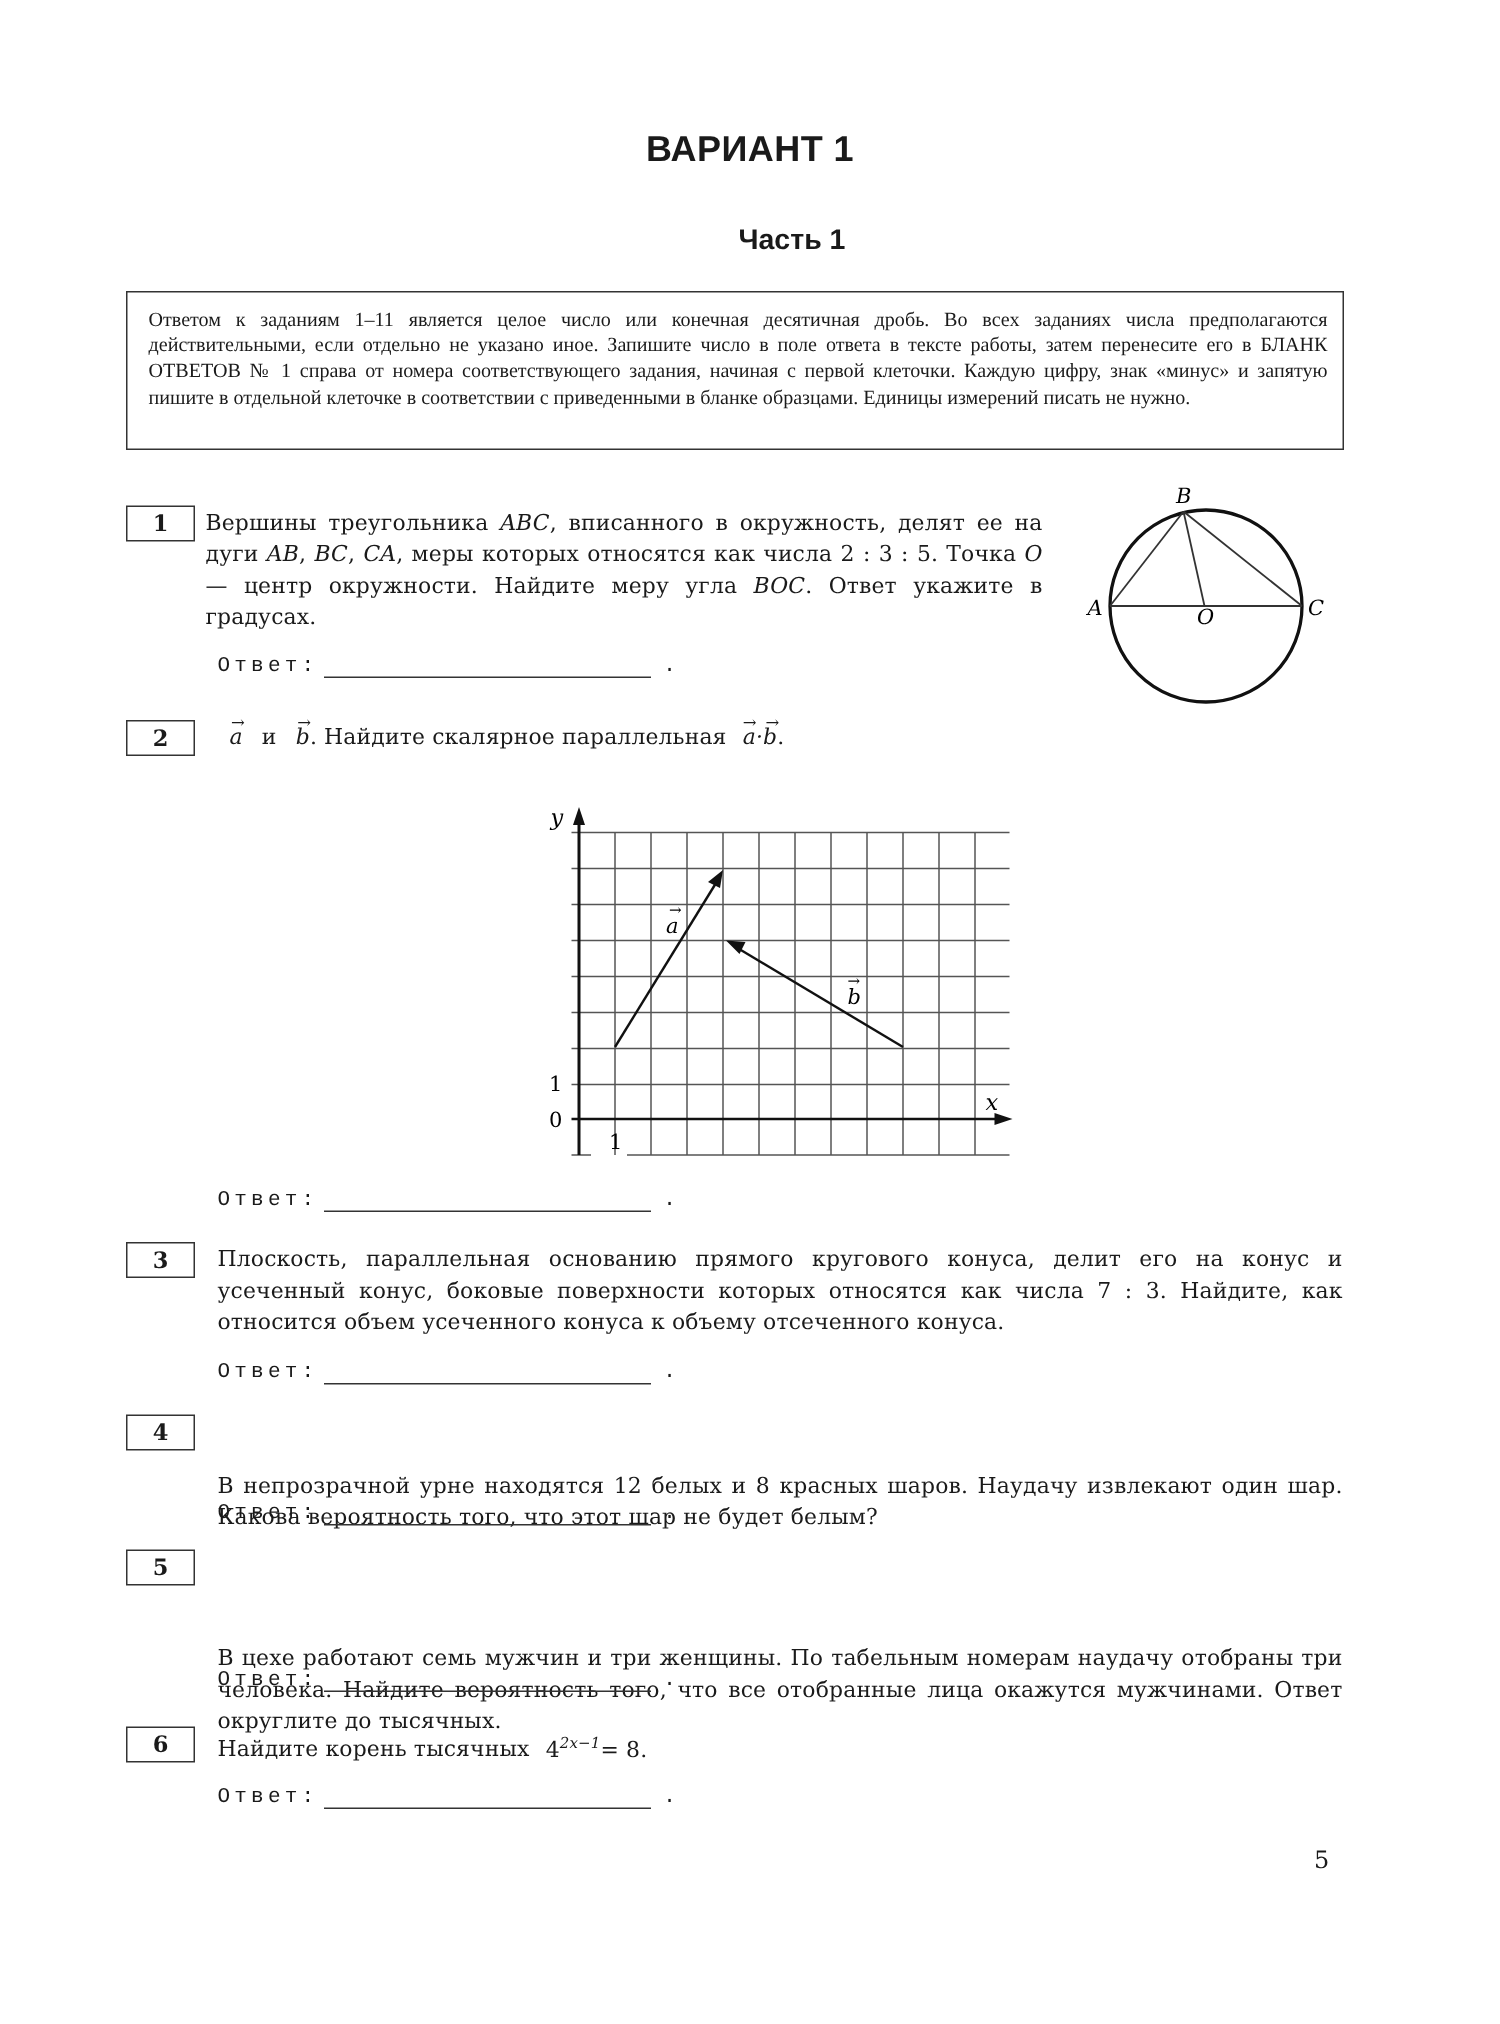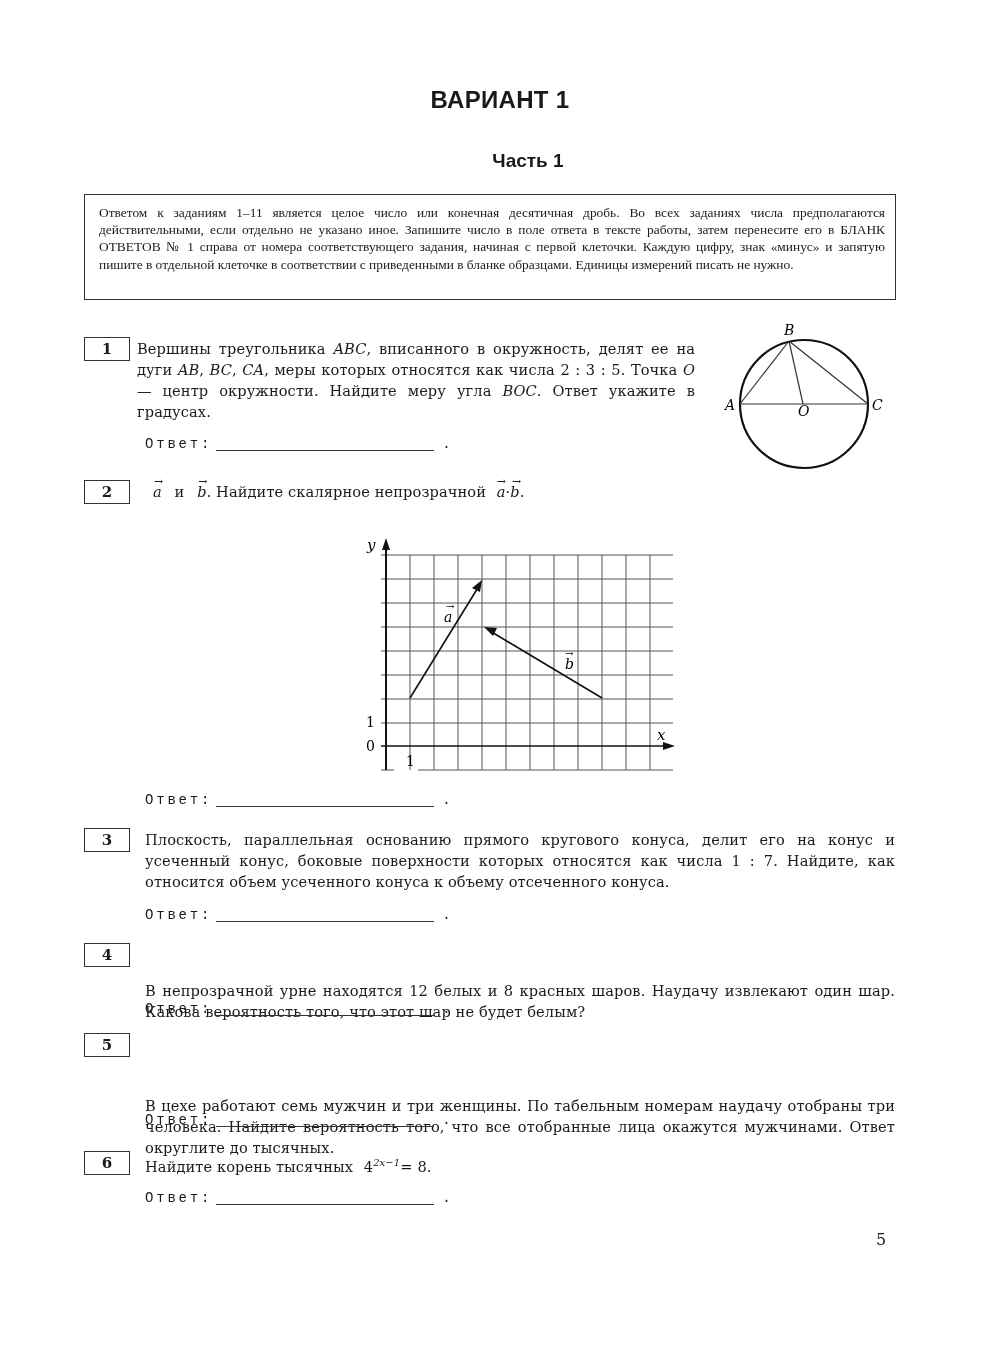--- a/index.html
+++ b/index.html
@@ -4,21 +4,21 @@
 <style>
   html, body { margin: 0; padding: 0; background: #ffffff; }
   body { width: 1000px; height: 1349px; position: relative; overflow: hidden; color: #1a1a1a; }
   .abs { position: absolute; }
   .title { left: 0; width: 1000px; top: 86px; text-align: center; font-family: "Liberation Sans", sans-serif; font-weight: bold; font-size: 24px; letter-spacing: 0.3px; }
   .subtitle { left: 0; width: 1000px; top: 150px; text-align: center; font-family: "Liberation Sans", sans-serif; font-weight: bold; font-size: 19px; padding-left: 28px; }
   .instructions { left: 84px; top: 194px; width: 786px; height: 86px; border: 1.5px solid #333; padding: 9px 10px 9px 14px; font-family: Liberation Serif, serif; font-size: 13.4px; line-height: 17.2px; text-align: justify; }
   .num-box { width: 44px; height: 22px; border: 1.3px solid #333; text-align: center; font-family: "DejaVu Serif", serif; font-weight: bold; font-size: 15px; line-height: 22px; }
   .qtext { font-family: "DejaVu Serif", serif; font-size: 14.6px; line-height: 21px; text-align: justify; letter-spacing: 0.1px; }
   .qtext i { font-style: italic; }
-  .answer { font-family: "Liberation Mono", monospace; font-size: 14px; letter-spacing: 2.8px; display: flex; align-items: flex-start; }
+  .answer { font-family: "Liberation Mono", monospace; font-size: 14px; letter-spacing: 2.8px; display: flex; align-items: flex-end; }
   .answer .line { display: inline-block; width: 218px; border-bottom: 1px solid #333; height: 14px; margin-left: 4px; margin-right: 8px; }
   .page-num { left: 876px; top: 1230px; font-family: "DejaVu Serif", serif; font-size: 16px; }
   svg text { font-family: "DejaVu Serif", serif; }
 </style>
 </head>
 <body>
 
 <div class="abs title">ВАРИАНТ 1</div>
 <div class="abs subtitle">Часть 1</div>
 
@@ -40,21 +40,21 @@
   <text x="64" y="17" font-size="14" font-style="italic">B</text>
   <text x="5" y="92" font-size="14" font-style="italic">A</text>
   <text x="152" y="92" font-size="14" font-style="italic">C</text>
   <text x="78" y="98" font-size="14" font-style="italic">O</text>
 </svg>
 
 <div class="abs num-box" style="left:84px; top:480px;">2</div>
 <div class="abs qtext" style="left:145px; top:481px; width:750px;">
   <span style="position:relative; display:inline-block; margin:0 8px; font-style:italic;"><span style="position:absolute; top:-10px; left:1px; font-size:11px; font-style:normal;">→</span><span>a</span></span>
   <span>и</span>
-  <span style="position:relative; display:inline-block; margin-left:8px; font-style:italic;"><span style="position:absolute; top:-10px; left:1px; font-size:11px; font-style:normal;">→</span><span>b</span></span><span>. Найдите скалярное непрозрачной</span>
+  <span style="position:relative; display:inline-block; margin-left:8px; font-style:italic;"><span style="position:absolute; top:-10px; left:1px; font-size:11px; font-style:normal;">→</span><span>b</span></span><span>. Найдите скалярное параллельная</span>
   <span style="position:relative; display:inline-block; margin-left:6px; font-style:italic;"><span style="position:absolute; top:-10px; left:0; font-size:11px; font-style:normal; letter-spacing:6px;">→→</span><span>a·b</span></span>.
 </div>
 
 <svg class="abs" style="left:355px; top:530px;" width="330" height="250">
   <g stroke="#555" stroke-width="1">
 
     <line x1="55" y1="25" x2="55" y2="240"></line>
     <line x1="79" y1="25" x2="79" y2="240"></line>
     <line x1="103" y1="25" x2="103" y2="240"></line>
     <line x1="127" y1="25" x2="127" y2="240"></line>
@@ -100,21 +100,21 @@
   <text x="210" y="127" font-size="10">→</text>
 </svg>
 
 <div class="abs answer" style="left:145px; top:792px;">
   <span>Ответ:</span>
   <span class="line"></span>
   <span>.</span>
 </div>
 
 <div class="abs num-box" style="left:84px; top:828px;">3</div>
-<div class="abs qtext" style="left:145px; top:829px; width:750px;">Плоскость, параллельная основанию прямого кругового конуса, делит его на конус и усеченный конус, боковые поверхности которых относятся как числа 1 : 7. Найдите, как относится объем усеченного конуса к объему отсеченного конуса.</div>
+<div class="abs qtext" style="left:145px; top:829px; width:750px;">Плоскость, параллельная основанию прямого кругового конуса, делит его на конус и усеченный конус, боковые поверхности которых относятся как числа 7 : 3. Найдите, как относится объем усеченного конуса к объему отсеченного конуса.</div>
 <div class="abs answer" style="left:145px; top:907px;">
   <span>Ответ:</span>
   <span class="line"></span>
   <span>.</span>
 </div>
 
 <div class="abs num-box" style="left:84px; top:943px;">4</div>
 <div class="abs qtext" style="left:145px; top:980px; width:750px;">В непрозрачной урне находятся 12 белых и 8 красных шаров. Наудачу извлекают один шар. Какова вероятность того, что этот шар не будет белым?</div>
 <div class="abs answer" style="left:145px; top:1001px;">
   <span>Ответ:</span>

